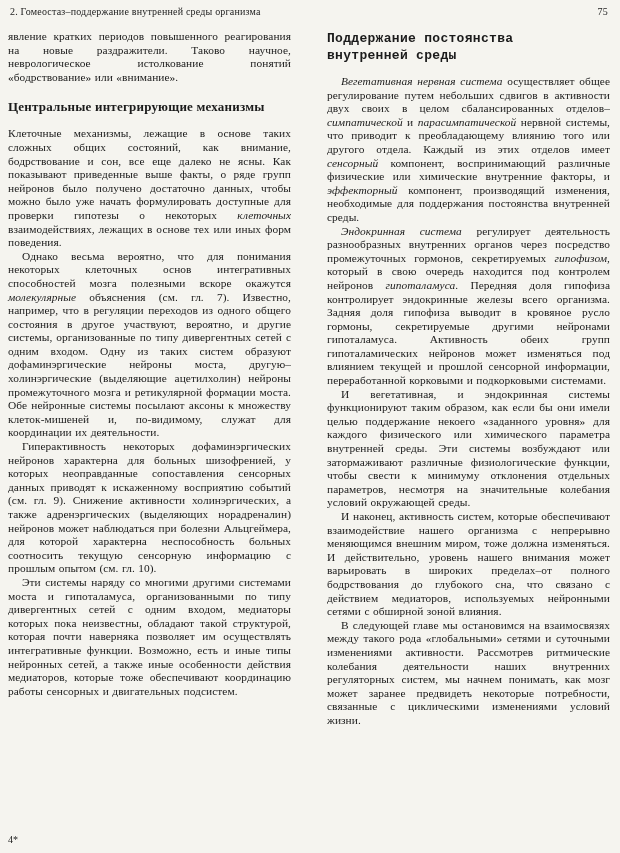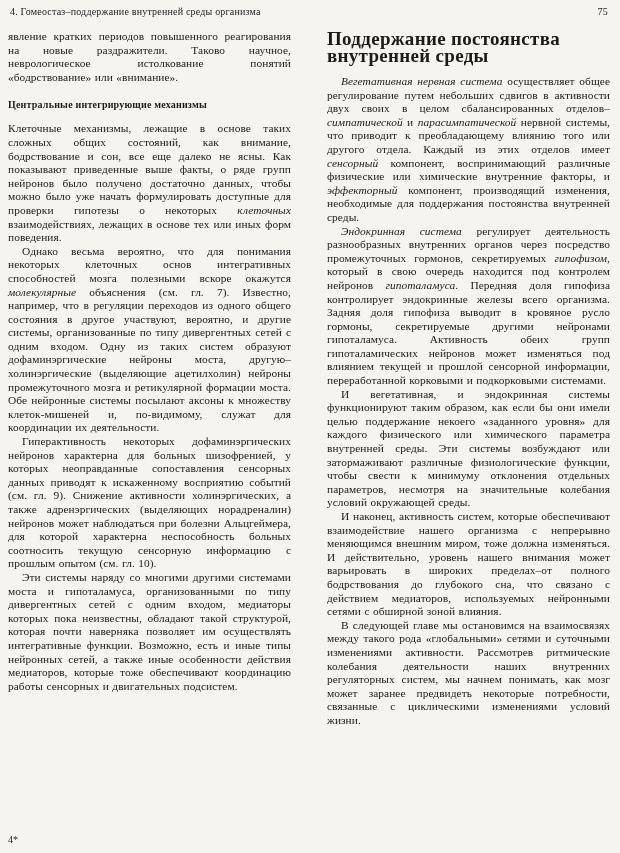--- a/index.html
+++ b/index.html
@@ -45,46 +45,47 @@
     font-size: 11.4px;
     line-height: 13.6px;
     text-align: justify;
     letter-spacing: 0.05px;
     word-spacing: 0.6px;
   }
   .para.indent { text-indent: 14px; }
   .para em { font-style: italic; }
   .sub-heading {
     margin: 15px 0 12px 0;
-    font-size: 10px;
+    font-size: 13px;
     font-weight: bold;
     letter-spacing: 0.2px;
   }
   .section-title {
     margin: 1px 0 11px 0;
-    font-size: 19px;
+    font-size: 13px;
     font-weight: bold;
     line-height: 16.5px;
     letter-spacing: 0.3px;
     white-space: pre-line;
+    font-family: Liberation Mono, monospace;
   }
   .signature-mark {
     position: absolute;
     left: 8px;
     bottom: 8px;
     font-size: 10px;
     color: #222;
   }
 </style>
 </head>
 <body>
 
 <div class="page">
   <div class="running-head">
-    <span class="title">4. Гомеостаз–поддержание внутренней среды организма</span>
+    <span class="title">2. Гомеостаз–поддержание внутренней среды организма</span>
     <span class="pageno">75</span>
   </div>
 
   <div class="columns">
     <div class="col" id="col-left">
         <p class="para"><span>явление кратких периодов повышенного реагирования на новые раздражители. Таково научное, неврологическое истолкование понятий «бодрствование» или «внимание».</span></p>
         <h3 class="sub-heading"><span>Центральные интегрирующие механизмы</span></h3>
         <p class="para"><span>Клеточные механизмы, лежащие в основе таких сложных общих состояний, как внимание, бодрствование и сон, все еще далеко не ясны. Как показывают приведенные выше факты, о ряде групп нейронов было получено достаточно данных, чтобы можно было уже начать формулировать доступные для проверки гипотезы о некоторых </span><em>клеточных</em><span> взаимодействиях, лежащих в основе тех или иных форм поведения.</span></p>
         <p class="para indent"><span>Однако весьма вероятно, что для понимания некоторых клеточных основ интегративных способностей мозга полезными вскоре окажутся </span><em>молекулярные</em><span> объяснения (см. гл. 7). Известно, например, что в регуляции переходов из одного общего состояния в другое участвуют, вероятно, и другие системы, организованные по типу дивергентных сетей с одним входом. Одну из таких систем образуют дофаминэргические нейроны моста, другую–холинэргические (выделяющие ацетилхолин) нейроны промежуточного мозга и ретикулярной формации моста. Обе нейронные системы посылают аксоны к множеству клеток-мишеней и, по-видимому, служат для координации их деятельности.</span></p>
         <p class="para indent"><span>Гиперактивность некоторых дофаминэргических нейронов характерна для больных шизофренией, у которых неоправданные сопоставления сенсорных данных приводят к искаженному восприятию событий (см. гл. 9). Снижение активности холинэргических, а также адренэргических (выделяющих норадреналин) нейронов может наблюдаться при болезни Альцгеймера, для которой характерна неспособность больных соотносить текущую сенсорную информацию с прошлым опытом (см. гл. 10).</span></p>

